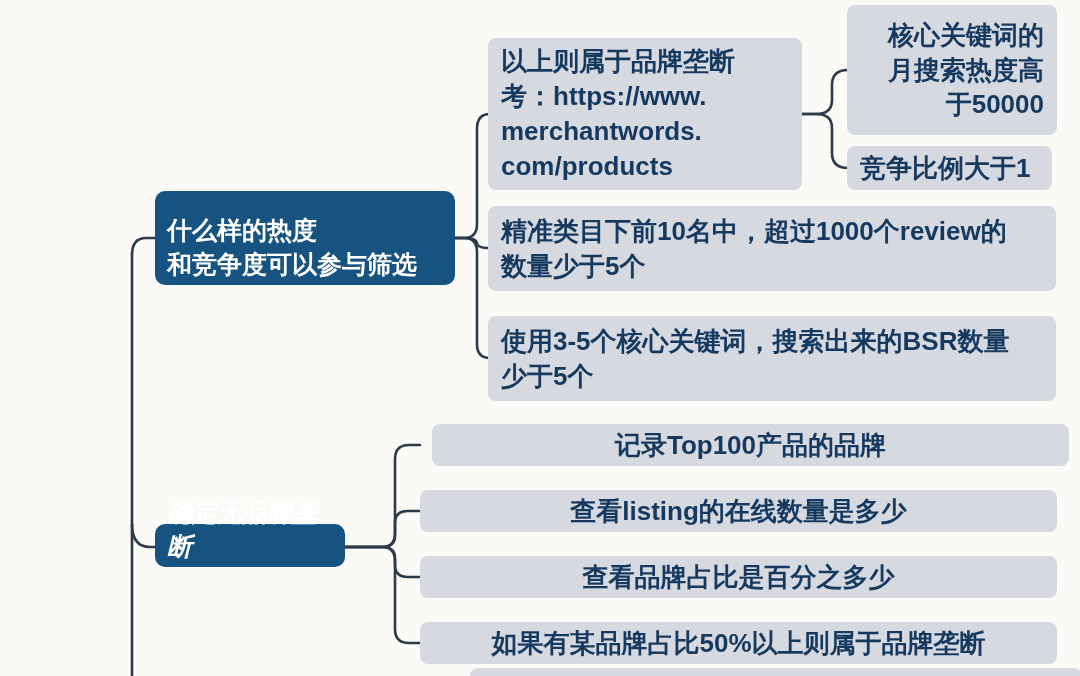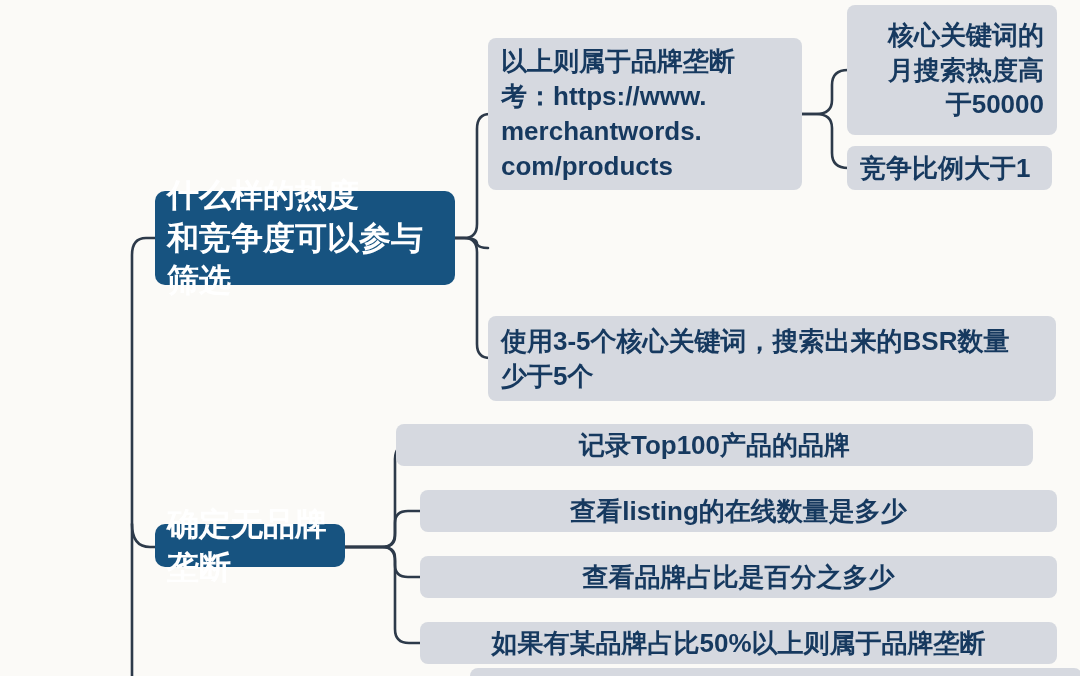--- a/index.html
+++ b/index.html
@@ -38,23 +38,24 @@
   }
   .node .label {
     white-space: pre-line;
     display: block;
     width: 100%;
   }
   .branch {
     background: var(--branch_bg, #175380);
     color: var(--branch_text, #ffffff);
     border-radius: 10px;
-    font-size: 32px;
+    font-size: 25px;
     line-height: 1.34;
     padding: 4px 12px;
+    align-items: flex-end;
   }
   .leaf {
     background: var(--leaf_bg, #d6d9e0);
     color: var(--leaf_text, #16395f);
     border-radius: 8px;
     font-size: 26px;
     line-height: 1.34;
     padding: 4px 13px;
   }
   .align-center { text-align: center; }
@@ -84,48 +85,52 @@
     <path d="M345 547 L382 547 Q395 547 395 536 L395 523 Q395 511 408 511 L420 511"></path>
     <path d="M345 547 L382 547 Q395 547 395 558 L395 565 Q395 577 408 577 L420 577"></path>
     <path d="M345 547 L382 547 Q395 547 395 561 L395 629 Q395 643 409 643 L420 643"></path>
   </svg>
 
   <div class="node branch align-left" style="left:155px; top:191px; width:300px; height:94px;">
     <span class="label">什么样的热度
 和竞争度可以参与筛选</span>
   </div>
 
-  <div class="node branch align-left" style="left:155px; top:524px; width:190px; height:43px;">
+  <div class="node branch align-left" style="left:155px; top:524px; width:190px; height:43px;font-style:italic;">
     <span class="label">确定无品牌垄断</span>
   </div>
 
   <div class="node leaf align-left" style="left:488px; top:38px; width:314px; height:152px;">
     <span class="label">以上则属于品牌垄断
 考：https://www.
 merchantwords.
 com/products</span>
   </div>
 
   <div class="node leaf align-left" style="left:847px; top:5px; width:210px; height:130px;text-align:right;">
     <span class="label">核心关键词的
 月搜索热度高
 于50000</span>
   </div>
 
   <div class="node leaf align-left" style="left:847px; top:146px; width:205px; height:44px;">
     <span class="label">竞争比例大于1</span>
   </div>
 
+  <div class="node leaf align-left" style="left:488px; top:206px; width:568px; height:85px;">
+    <span class="label">精准类目下前10名中，超过1000个review的
+数量少于5个</span>
+  </div>
 
   <div class="node leaf align-left" style="left:488px; top:316px; width:568px; height:85px;">
     <span class="label">使用3-5个核心关键词，搜索出来的BSR数量
 少于5个</span>
   </div>
 
-  <div class="node leaf align-center" style="left:396px; top:424px; width:637px; height:42px;">
+  <div class="node leaf align-center" style="left:432px; top:424px; width:637px; height:42px;">
     <span class="label">记录Top100产品的品牌</span>
   </div>
 
   <div class="node leaf align-center" style="left:420px; top:490px; width:637px; height:42px;">
     <span class="label">查看listing的在线数量是多少</span>
   </div>
 
   <div class="node leaf align-center" style="left:420px; top:556px; width:637px; height:42px;">
     <span class="label">查看品牌占比是百分之多少</span>
   </div>

